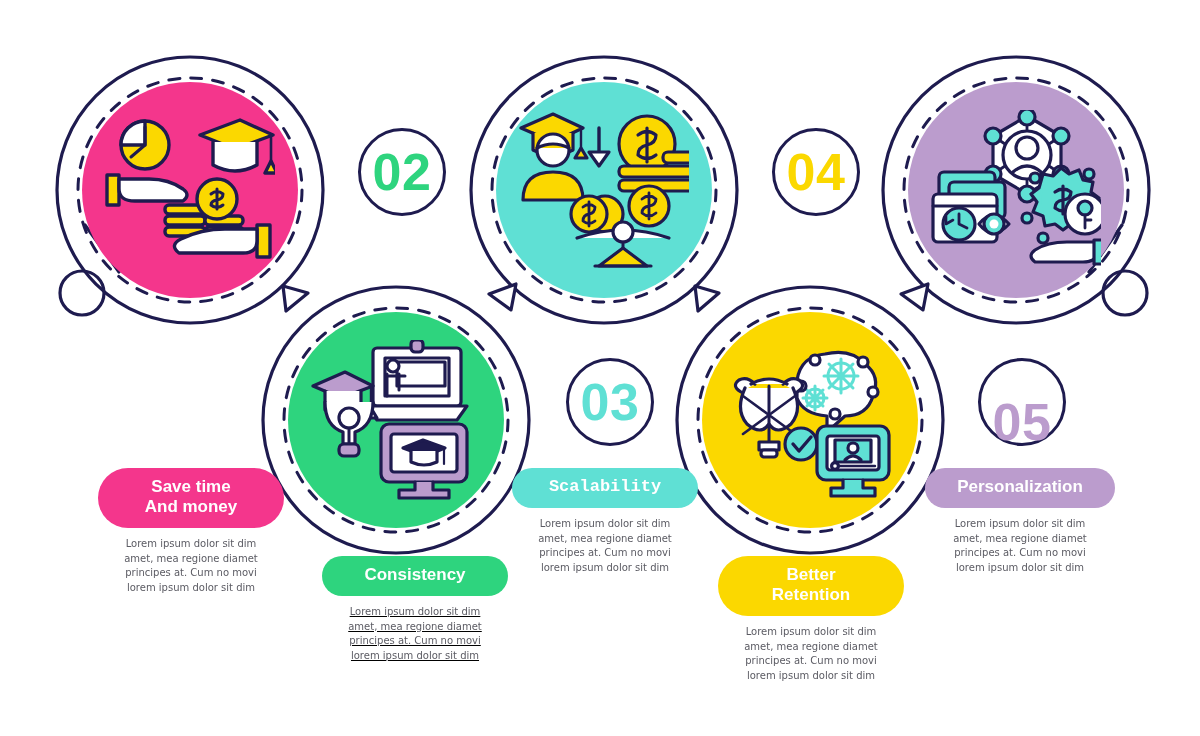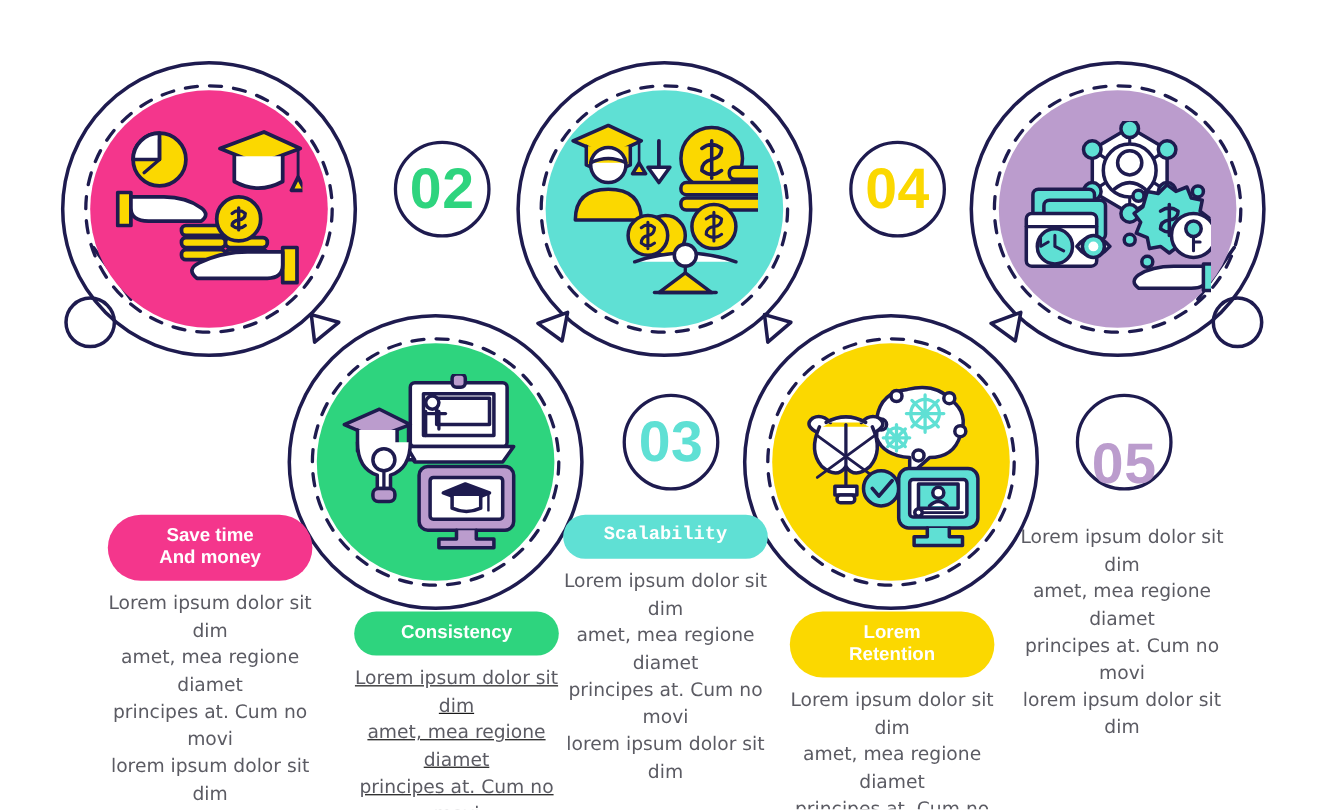--- a/index.html
+++ b/index.html
@@ -62,21 +62,21 @@
     font-weight: bold;
     font-size: 17px;
     line-height: 1.18;
     text-align: center;
     padding: 9px 26px 11px 26px;
     box-sizing: border-box;
     white-space: pre-line;
   }
   .desc {
     margin-top: 9px;
-    font-size: 17px;
+    font-size: 10px;
     line-height: 1.45;
     color: #5b5b63;
     font-family: "DejaVu Sans", sans-serif;
     white-space: pre-line;
   }
   .desc.center { text-align: center; }
 </style>
 </head>
 <body>
 
@@ -350,28 +350,29 @@
 
   <div class="block" style="left:502px; top:468px; width:206px; text-align:center;">
     <div class="pill" style="background:#5fe0d4; min-width:186px;font-family:Liberation Mono, monospace;">Scalability</div>
     <div class="desc center">Lorem ipsum dolor sit dim
 amet, mea regione diamet
 principes at. Cum no movi
 lorem ipsum dolor sit dim</div>
   </div>
 
   <div class="block" style="left:708px; top:556px; width:206px; text-align:center;">
-    <div class="pill" style="background:#fbd800; min-width:186px;">Lorem
+    <div class="pill" style="background:#fbd800; min-width:186px;">Better
 Retention</div>
     <div class="desc center">Lorem ipsum dolor sit dim
 amet, mea regione diamet
 principes at. Cum no movi
 lorem ipsum dolor sit dim</div>
   </div>
 
   <div class="block" style="left:914px; top:468px; width:212px; text-align:center;">
+    <div class="pill" style="background:#bb9ccd; min-width:190px;">Personalization</div>
     <div class="desc center">Lorem ipsum dolor sit dim
 amet, mea regione diamet
 principes at. Cum no movi
 lorem ipsum dolor sit dim</div>
   </div>
 
 </div>
 
 </body></html>

